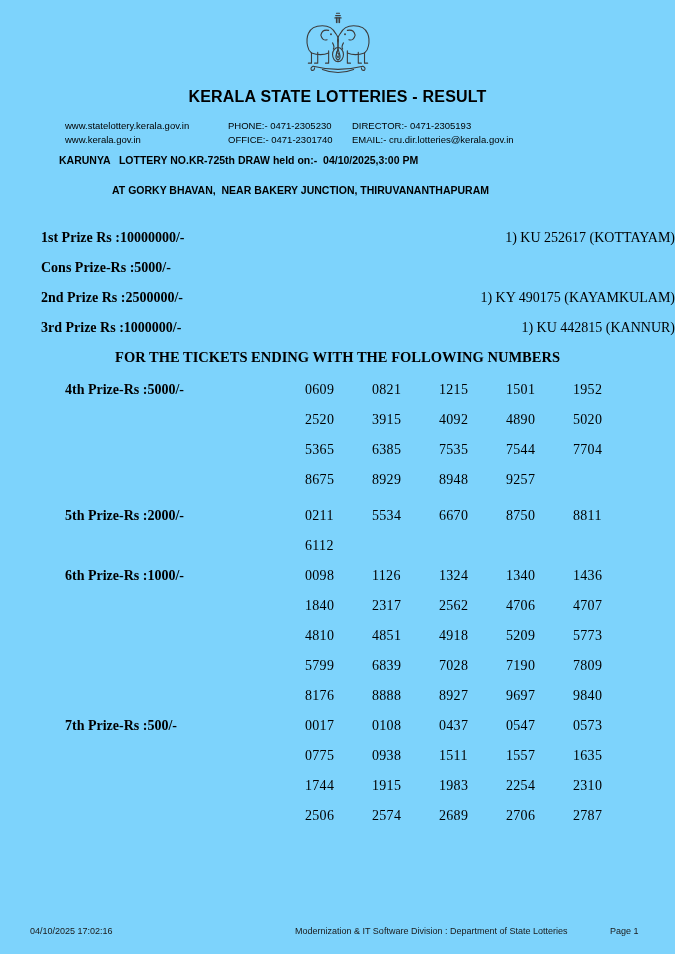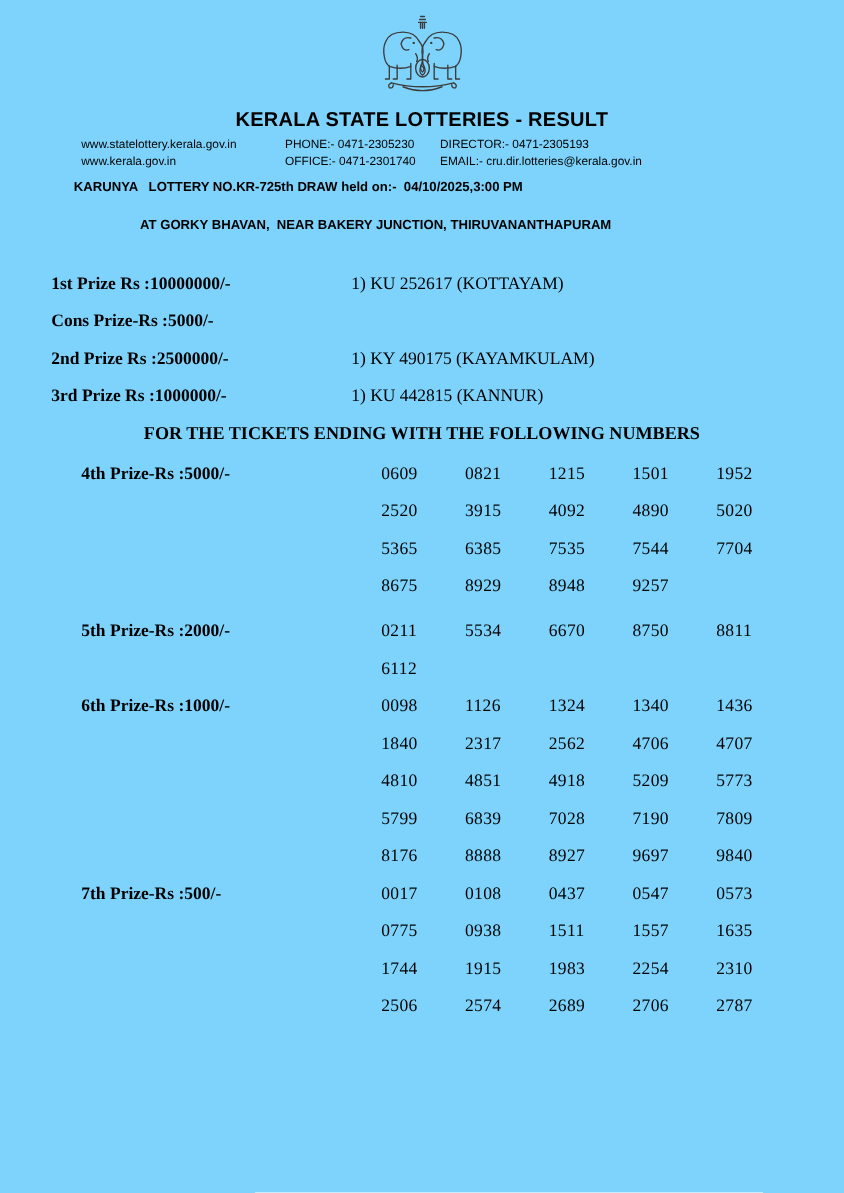--- a/index.html
+++ b/index.html
@@ -9,36 +9,36 @@
     font-family:"Liberation Serif", serif;
     box-sizing:border-box; overflow:hidden;
     padding-top:10px;
   }
   .emblem { width:78px; height:72px; margin:0 auto; display:block; }
   .title {
     margin:6px 0 0 0; text-align:center;
     font-family:"Liberation Sans", sans-serif;
     font-size:16px; font-weight:bold; letter-spacing:0.2px;
   }
-  .contact { margin-top:3px; padding-left:65px; font-family:"Liberation Sans", sans-serif; font-size:9.5px; }
+  .contact { margin-top:13px; padding-left:65px; font-family:"Liberation Sans", sans-serif; font-size:9.5px; }
   .contact-row { line-height:14px; display:flex; }
   .c-site  { width:163px; }
   .c-mid   { width:124px; }
   .drawline {
     margin-top:6px; padding-left:59px; white-space:pre;
     font-family:"Liberation Sans", sans-serif; font-size:10.5px; font-weight:bold; line-height:14px;
   }
   .venue {
     margin-top:17px; padding-left:112px; white-space:pre;
     font-family:"Liberation Sans", sans-serif; font-size:10.5px; font-weight:bold; line-height:13px;
   }
   #top-prizes { margin-top:26px; }
   .prize-row { display:flex; padding-left:41px; font-size:14px; }
   .prize-label { width:240px; font-weight:bold; line-height:30px; flex:none; }
-  .prize-lines { flex:1; }
+  .prize-lines { flex:1;text-align:right; }
   .prize-line { line-height:30px; white-space:pre; }
   .section-title {
     text-align:center; font-size:14.5px; font-weight:bold; line-height:28px;
   }
   #ending-prizes { margin-top:4px; }
   .ending-group { display:flex; padding-left:65px; }
   .ending-group:nth-child(2) { margin-top:6px; }
   .num-grid { width:340px; display:flex; flex-wrap:wrap; }
   .ticket-num { width:67px; line-height:30px; font-size:14px; letter-spacing:0.3px; }
   .footer {
@@ -209,14 +209,19 @@
           <span class="ticket-num">2310</span>
           <span class="ticket-num">2506</span>
           <span class="ticket-num">2574</span>
           <span class="ticket-num">2689</span>
           <span class="ticket-num">2706</span>
           <span class="ticket-num">2787</span>
         </div>
       </div>
     </div>
 
+  <div class="footer">
+    <span class="f-left">04/10/2025 17:02:16</span>
+    <span class="f-center">Modernization &amp; IT Software Division : Department of State Lotteries</span>
+    <span class="f-right">Page 1</span>
+  </div>
 
 </div>
 
 </body></html>

